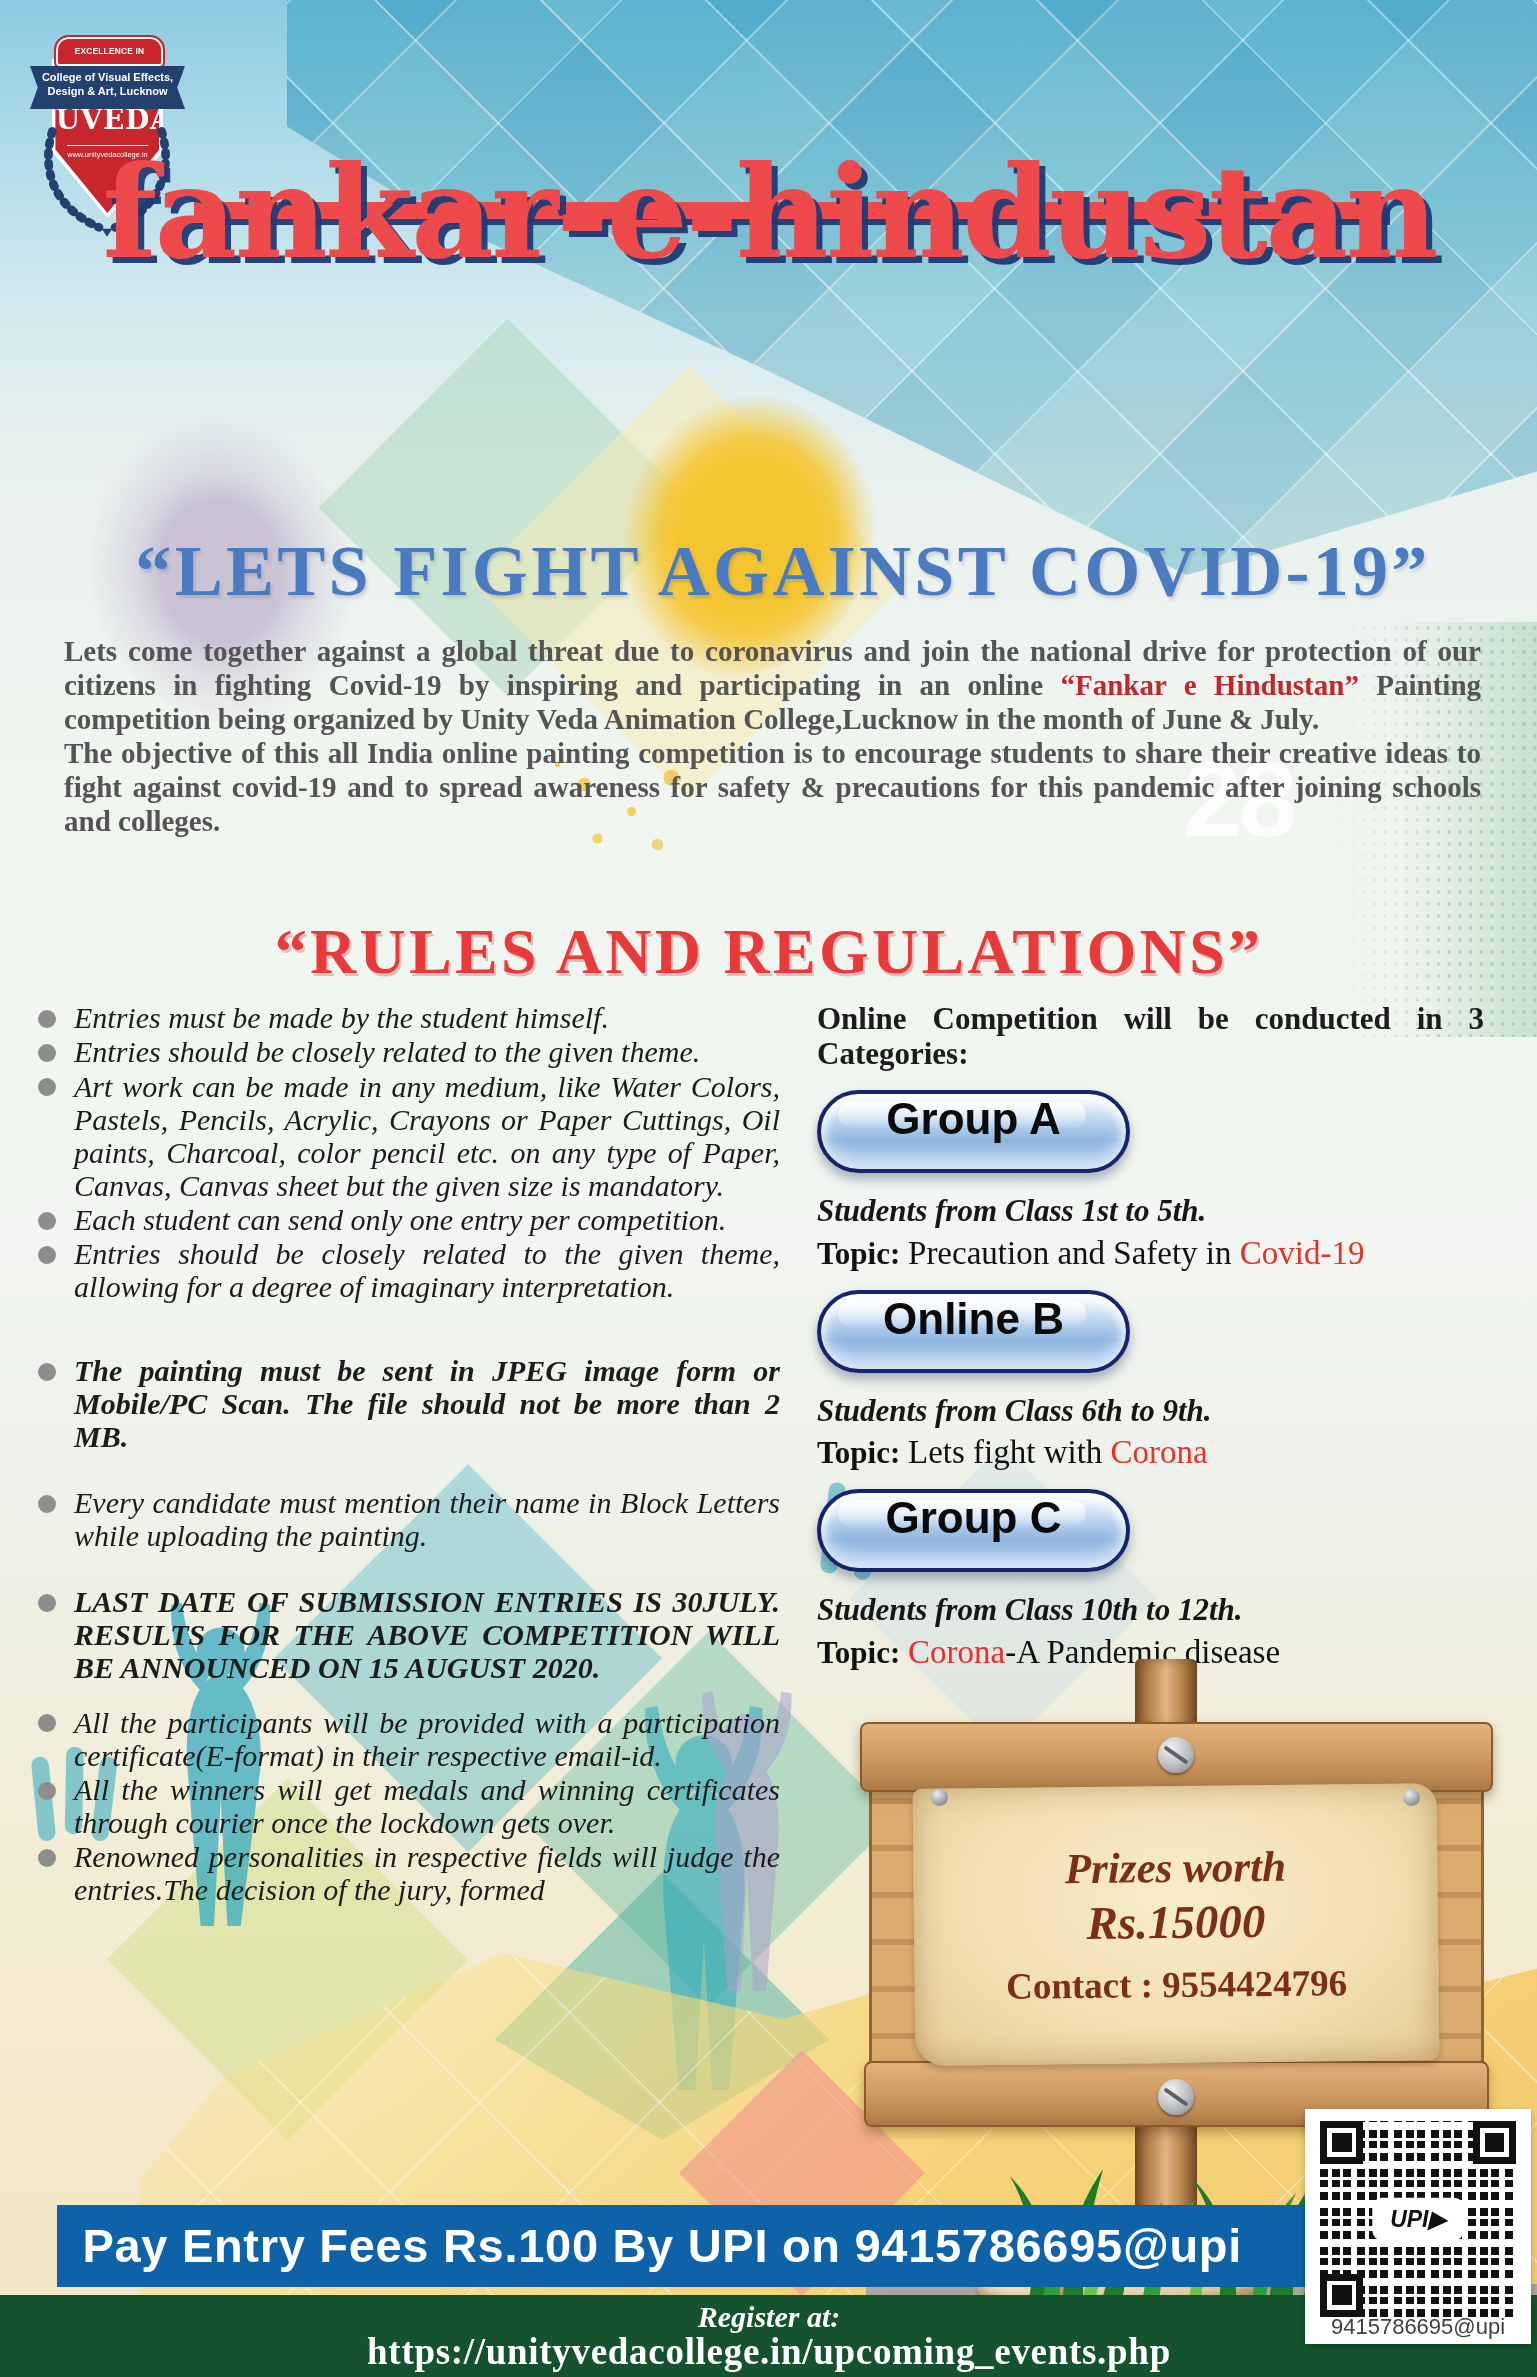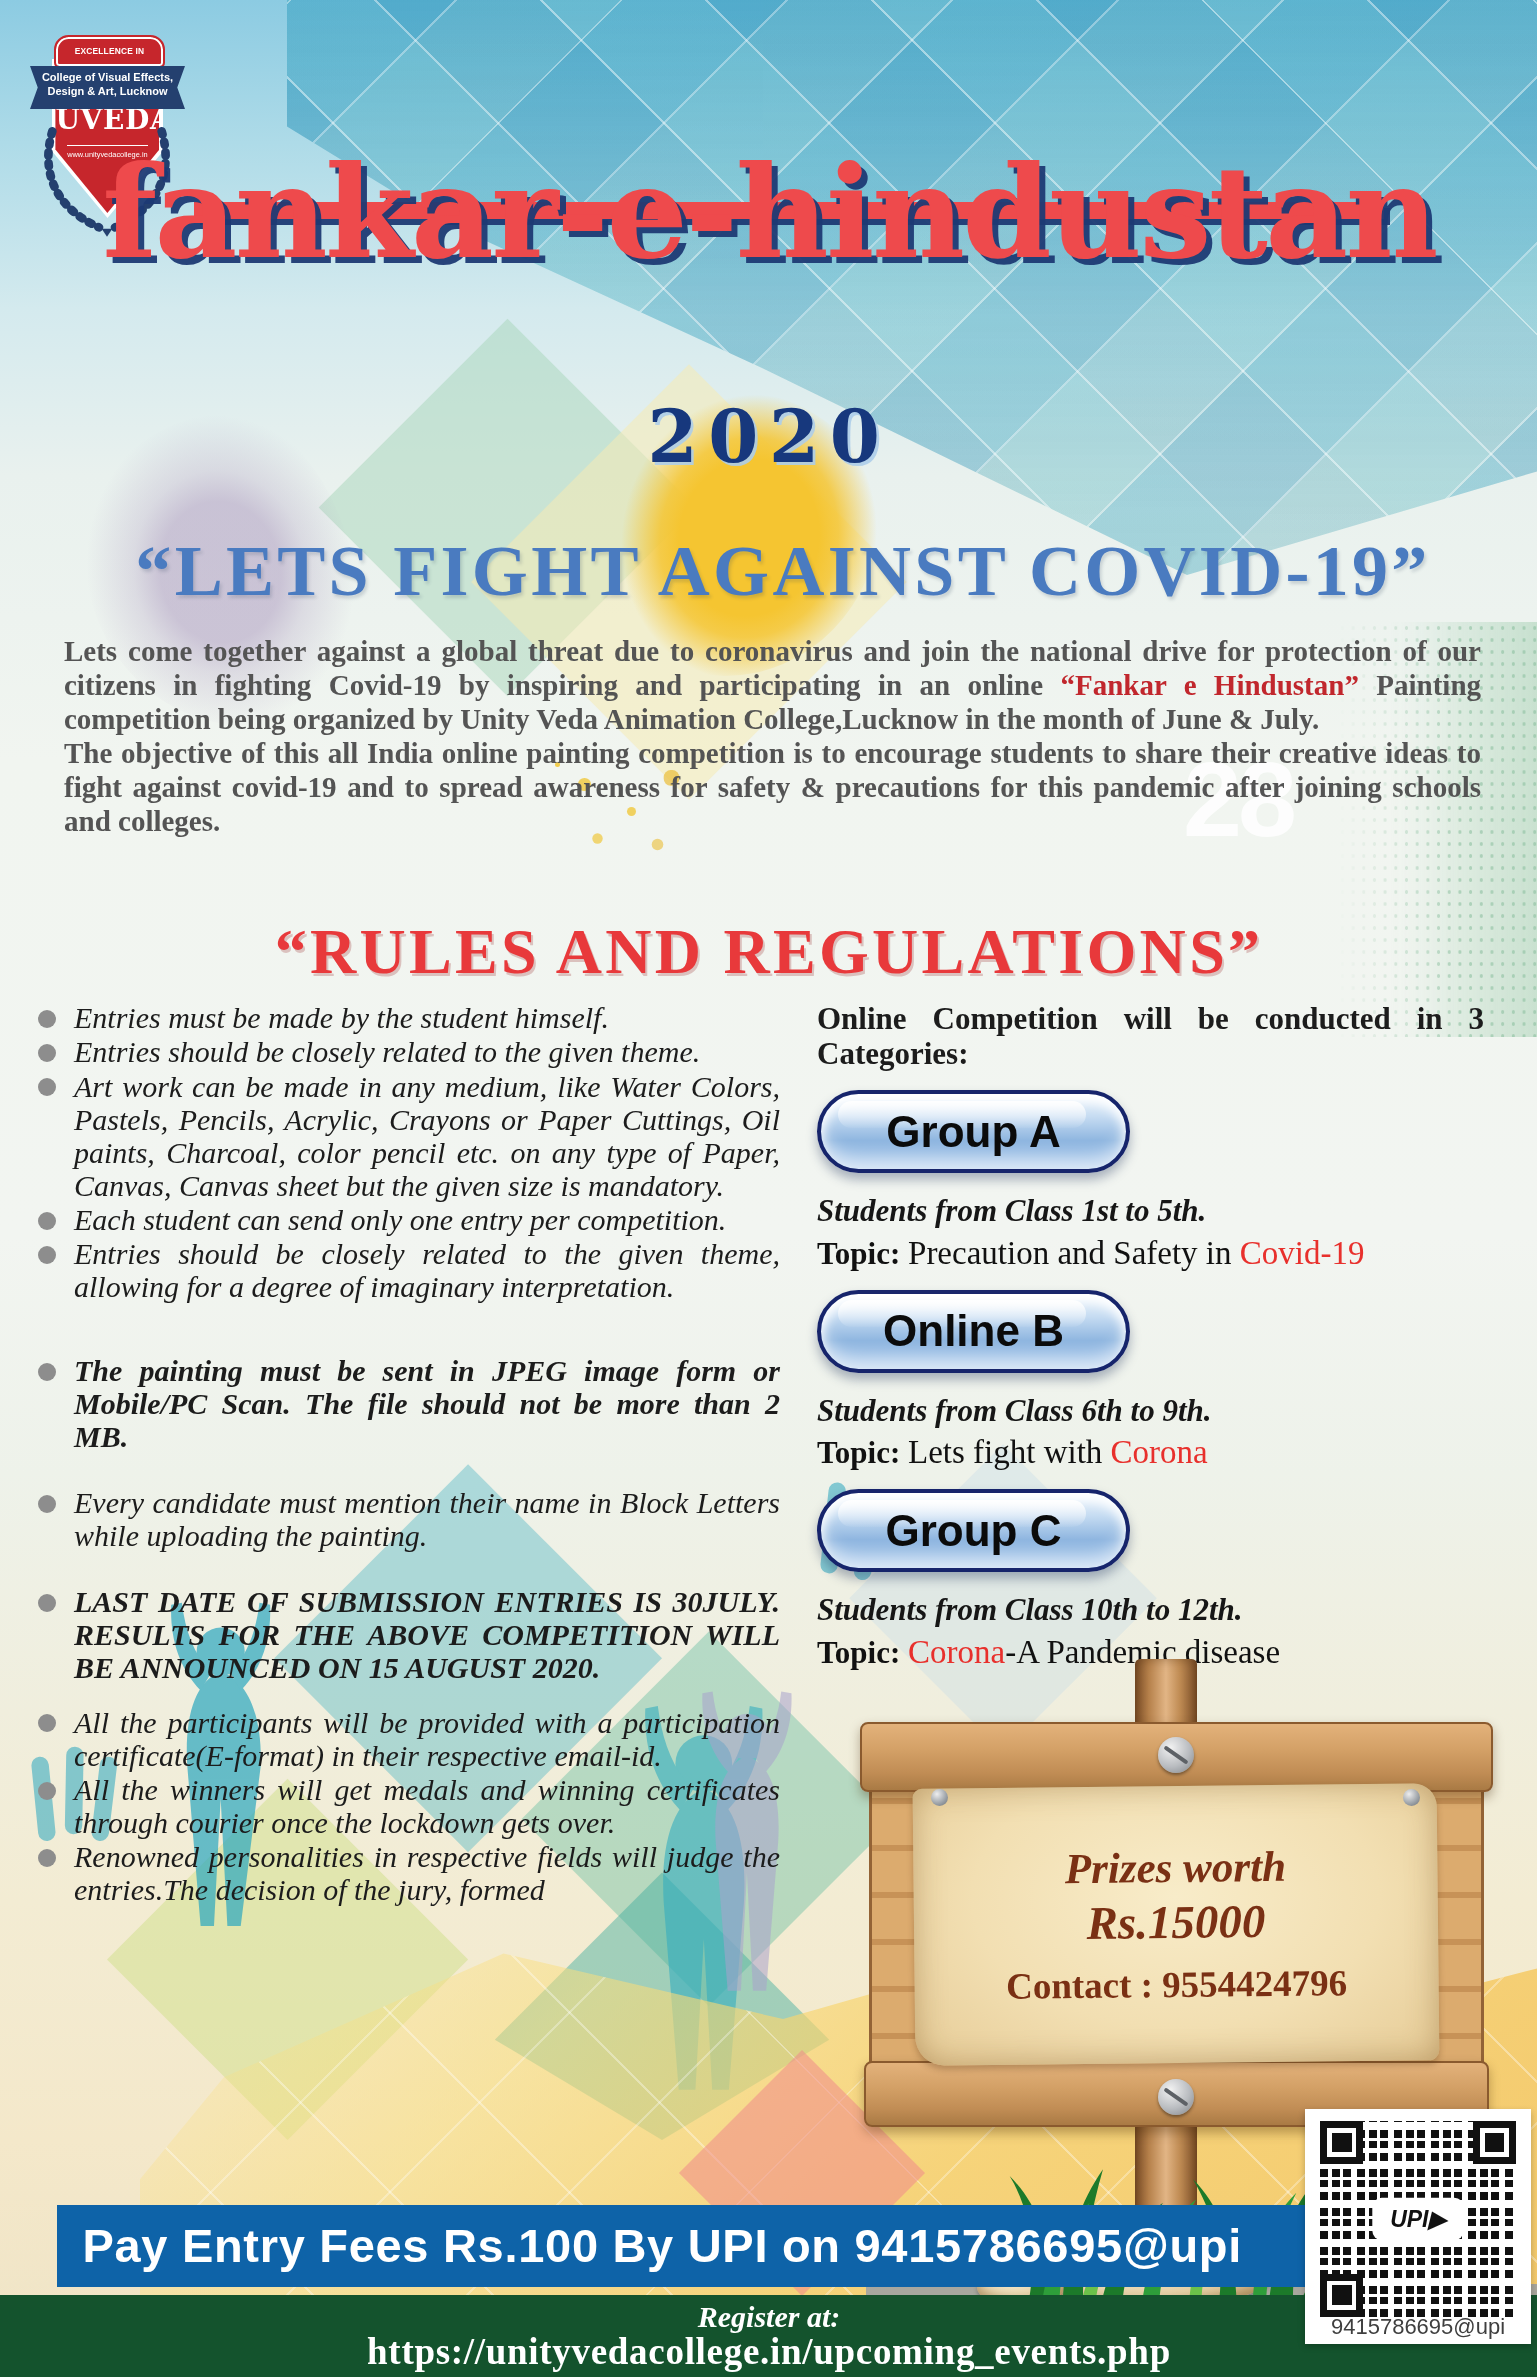--- a/index.html
+++ b/index.html
@@ -105,21 +105,21 @@
   .gap-md{margin-top:33px !important;}
   .gap-sm{margin-top:21.4px !important;}
 
   
   .col-right{position:absolute;left:817px;top:1001px;width:667px;}
   .cat-intro{font-weight:bold;font-size:31px;line-height:35px;color:#1c1c1c;text-align:justify;
     margin-bottom:19px;}
   .pill{position:relative;width:305px;height:75px;margin:0 0 20px 0;border:4.7px solid #16246b;
     border-radius:43px;background:linear-gradient(180deg,#f2f8fd 0%,#c6dcf2 30%,#8fb6e0 62%,#abcaec 100%);
     box-shadow:0 6.7px 10.7px rgba(30,50,90,.35),inset 0 -10.7px 16px rgba(255,255,255,.55),inset 0 8px 10.7px rgba(255,255,255,.95);
-    display:flex;align-items:center;justify-content:center;}
+    display:flex;align-items:flex-start;justify-content:center;}
   .pill::before{content:"";position:absolute;left:17.4px;top:6.7px;right:40px;height:27px;
     border-radius:27px;background:linear-gradient(180deg,rgba(255,255,255,.95),rgba(255,255,255,.05));}
   .pill span{position:relative;font-family:"Liberation Sans",sans-serif;font-weight:bold;
     font-size:44px;color:#0b0b0b;}
   .students{font-weight:bold;font-style:italic;font-size:31px;line-height:1.15;color:#161616;
     margin-bottom:5.3px;}
   .topic{font-size:33px;line-height:1.2;color:#111;margin-bottom:16px;}
   .topic .tl{font-weight:bold;font-size:31px;}
   .topic .red{color:#e8302c;}
 
@@ -253,21 +253,20 @@
     </svg>
     <div class="logo-banner">EXCELLENCE IN EDUCATION</div>
     <div class="logo-ribbon">
       <span>College of Visual Effects,</span><br>
       <span>Design &amp; Art, Lucknow</span>
     </div>
   </div>
 
   <div class="title-bar"></div>
   <div class="title-main">fankar-e-hindustan</div>
-  <div class="title-year">2020</div>
   <div class="slogan">“LETS FIGHT AGAINST COVID-19”</div>
 
   <div class="intro">
     <p><span>Lets come together against a global threat due to coronavirus and join the national drive for protection of our citizens in fighting Covid-19 by inspiring and participating in an online </span><span class="red">“Fankar e Hindustan”</span><span> Painting competition being organized by Unity Veda Animation College,Lucknow  in the month of June &amp; July.</span></p>
     <p>The objective of this all India online painting competition is to encourage students to share their creative ideas to fight against covid-19 and to spread awareness for safety &amp; precautions for this pandemic after joining schools and colleges.</p>
   </div>
 
   <div class="rules-title">“RULES AND REGULATIONS”</div>
 
   <div class="col-left">

